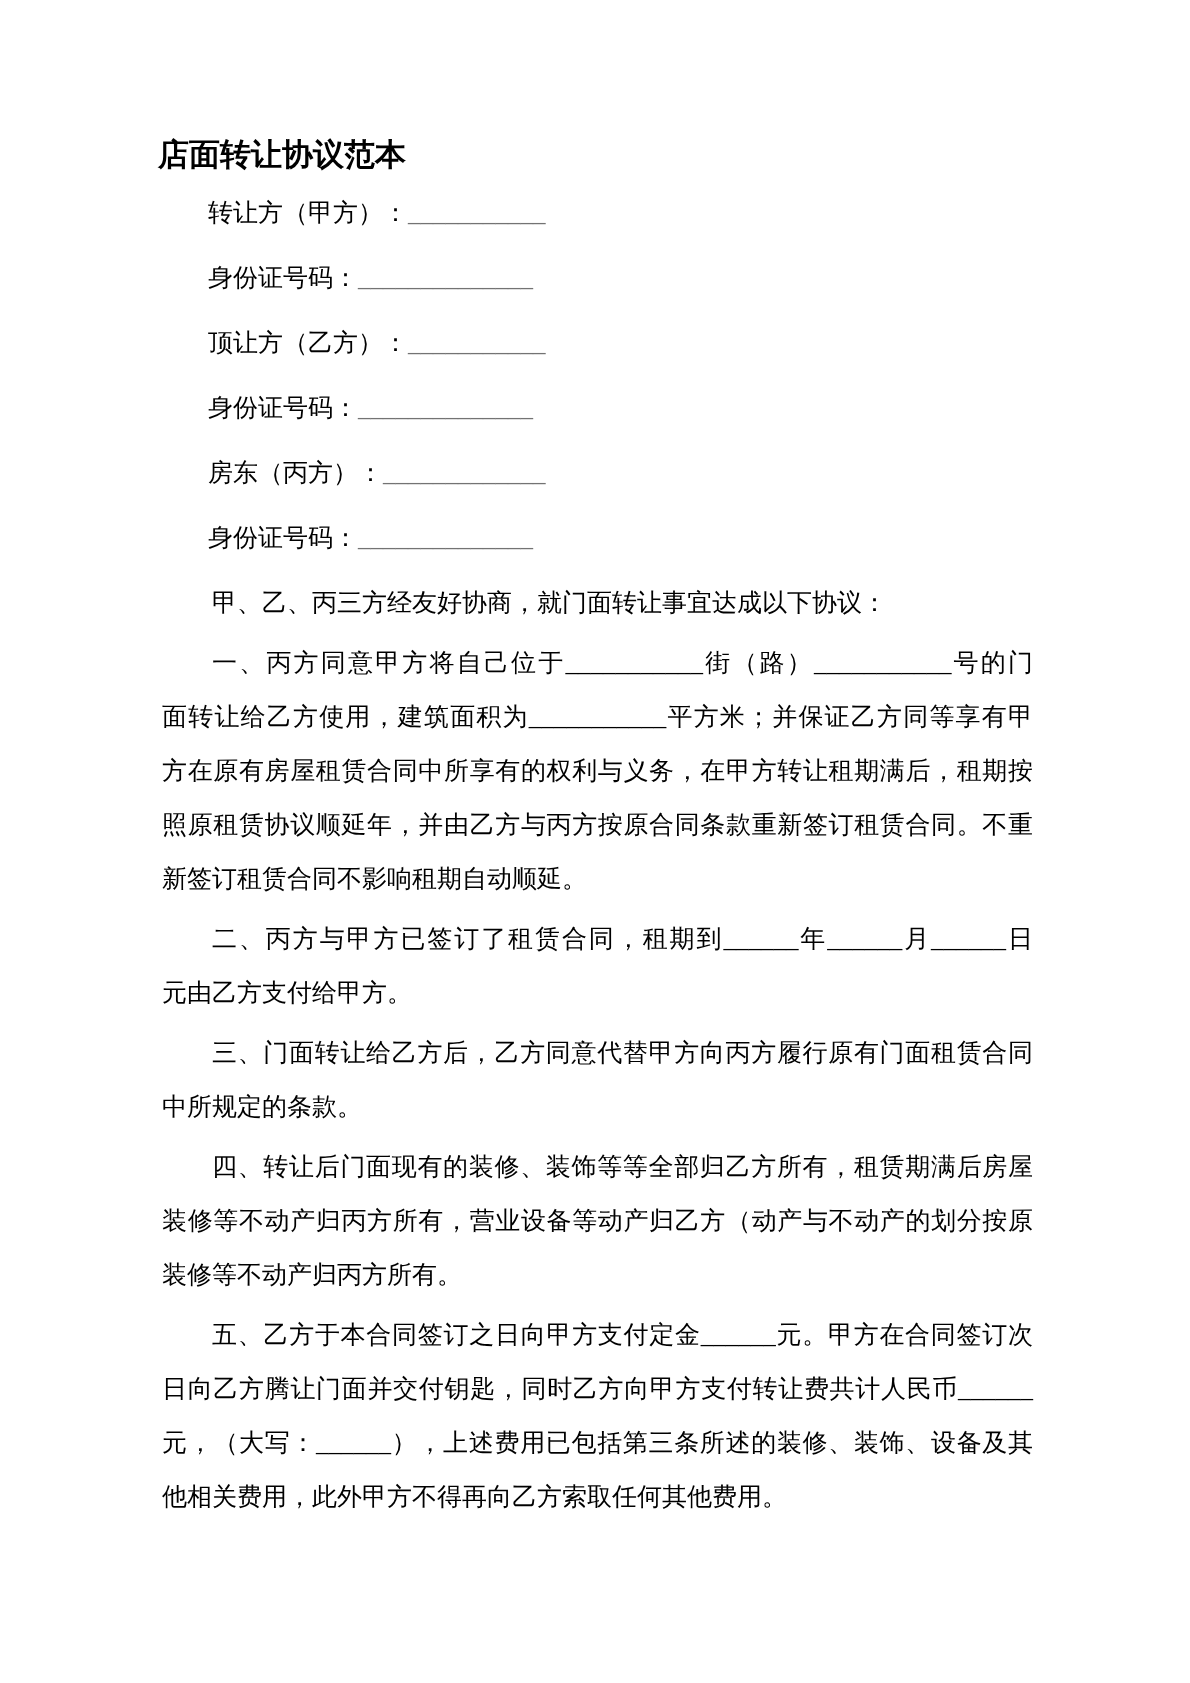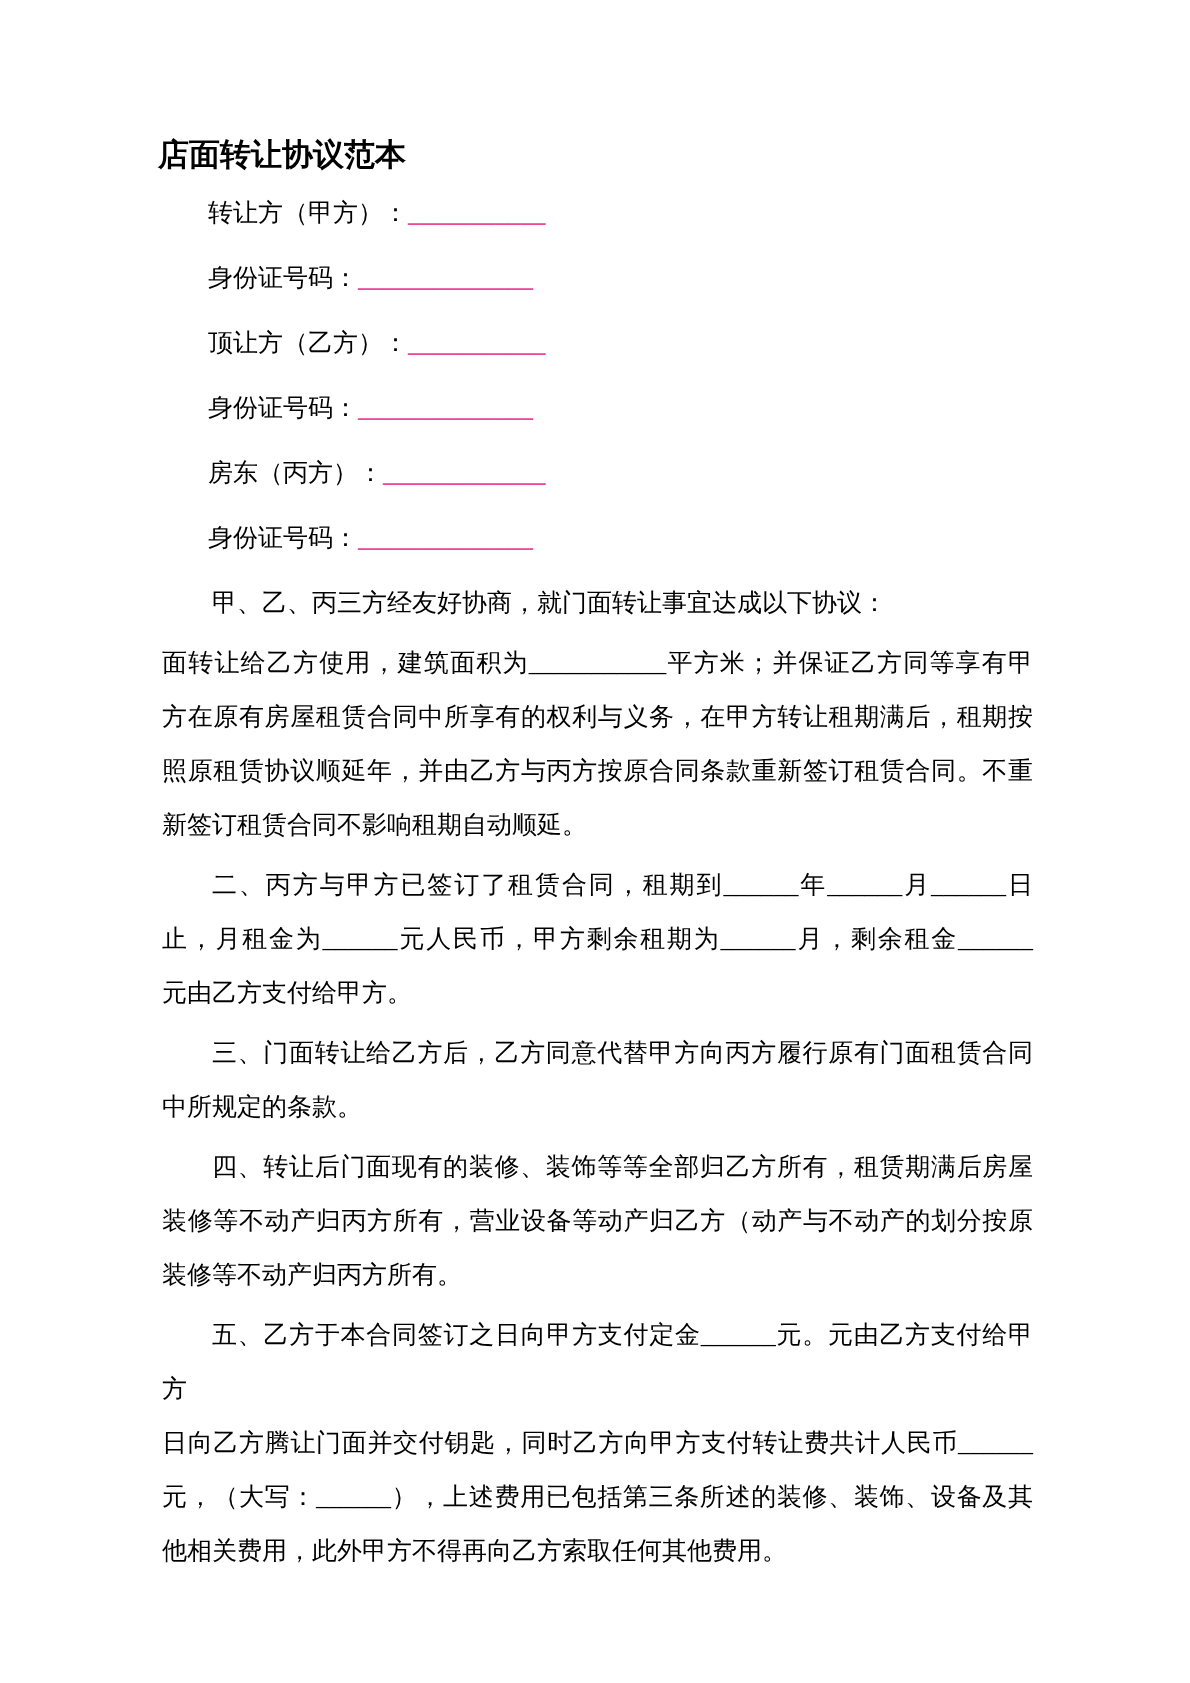--- a/index.html
+++ b/index.html
@@ -24,23 +24,22 @@
     margin: 0 0 4px 0;
   }
   .field-row {
     font-size: 25px;
     line-height: 54px;
     margin: 0 0 11px 0;
     text-indent: 2em;
     white-space: nowrap;
   }
   .field-blank {
-    color: #ec4899;
+    color: #737373;
     letter-spacing: 0;
-    font-weight: bold;
   }
   .para {
     margin: 0 0 6px 4px;
   }
   .line {
     font-size: 25px;
     line-height: 54px;
     white-space: nowrap;
   }
   .indent {
@@ -68,41 +67,41 @@
 
 <p class="field-row"><span>房东（丙方）：</span><span class="field-blank">_____________</span></p>
 
 <p class="field-row"><span>身份证号码：</span><span class="field-blank">______________</span></p>
 
 <div class="para">
   <div class="line indent">甲、乙、丙三方经友好协商，就门面转让事宜达成以下协议：</div>
 </div>
 
 <div class="para">
+  <div class="line indent fill">一、丙方同意甲方将自己位于___________街（路）___________号的门</div>
   <div class="line fill">面转让给乙方使用，建筑面积为___________平方米；并保证乙方同等享有甲</div>
   <div class="line fill">方在原有房屋租赁合同中所享有的权利与义务，在甲方转让租期满后，租期按</div>
   <div class="line fill">照原租赁协议顺延年，并由乙方与丙方按原合同条款重新签订租赁合同。不重</div>
   <div class="line">新签订租赁合同不影响租期自动顺延。</div>
 </div>
 
 <div class="para">
   <div class="line indent fill">二、丙方与甲方已签订了租赁合同，租期到______年______月______日</div>
-  <div class="line fill">止，月租金为______元人民币，甲方剩余租期为______月，剩余租金______</div>
   <div class="line">元由乙方支付给甲方。</div>
 </div>
 
 <div class="para">
   <div class="line indent fill">三、门面转让给乙方后，乙方同意代替甲方向丙方履行原有门面租赁合同</div>
   <div class="line">中所规定的条款。</div>
 </div>
 
 <div class="para">
   <div class="line indent fill">四、转让后门面现有的装修、装饰等等全部归乙方所有，租赁期满后房屋</div>
   <div class="line fill">装修等不动产归丙方所有，营业设备等动产归乙方（动产与不动产的划分按原</div>
   <div class="line">装修等不动产归丙方所有。</div>
 </div>
 
 <div class="para">
-  <div class="line indent fill">五、乙方于本合同签订之日向甲方支付定金______元。元由乙方支付给甲方</div>
+  <div class="line indent fill">五、乙方于本合同签订之日向甲方支付定金______元。甲方在合同签订次</div>
   <div class="line fill">日向乙方腾让门面并交付钥匙，同时乙方向甲方支付转让费共计人民币______</div>
   <div class="line fill">元，（大写：______），上述费用已包括第三条所述的装修、装饰、设备及其</div>
   <div class="line">他相关费用，此外甲方不得再向乙方索取任何其他费用。</div>
 </div>
 
 </body></html>

